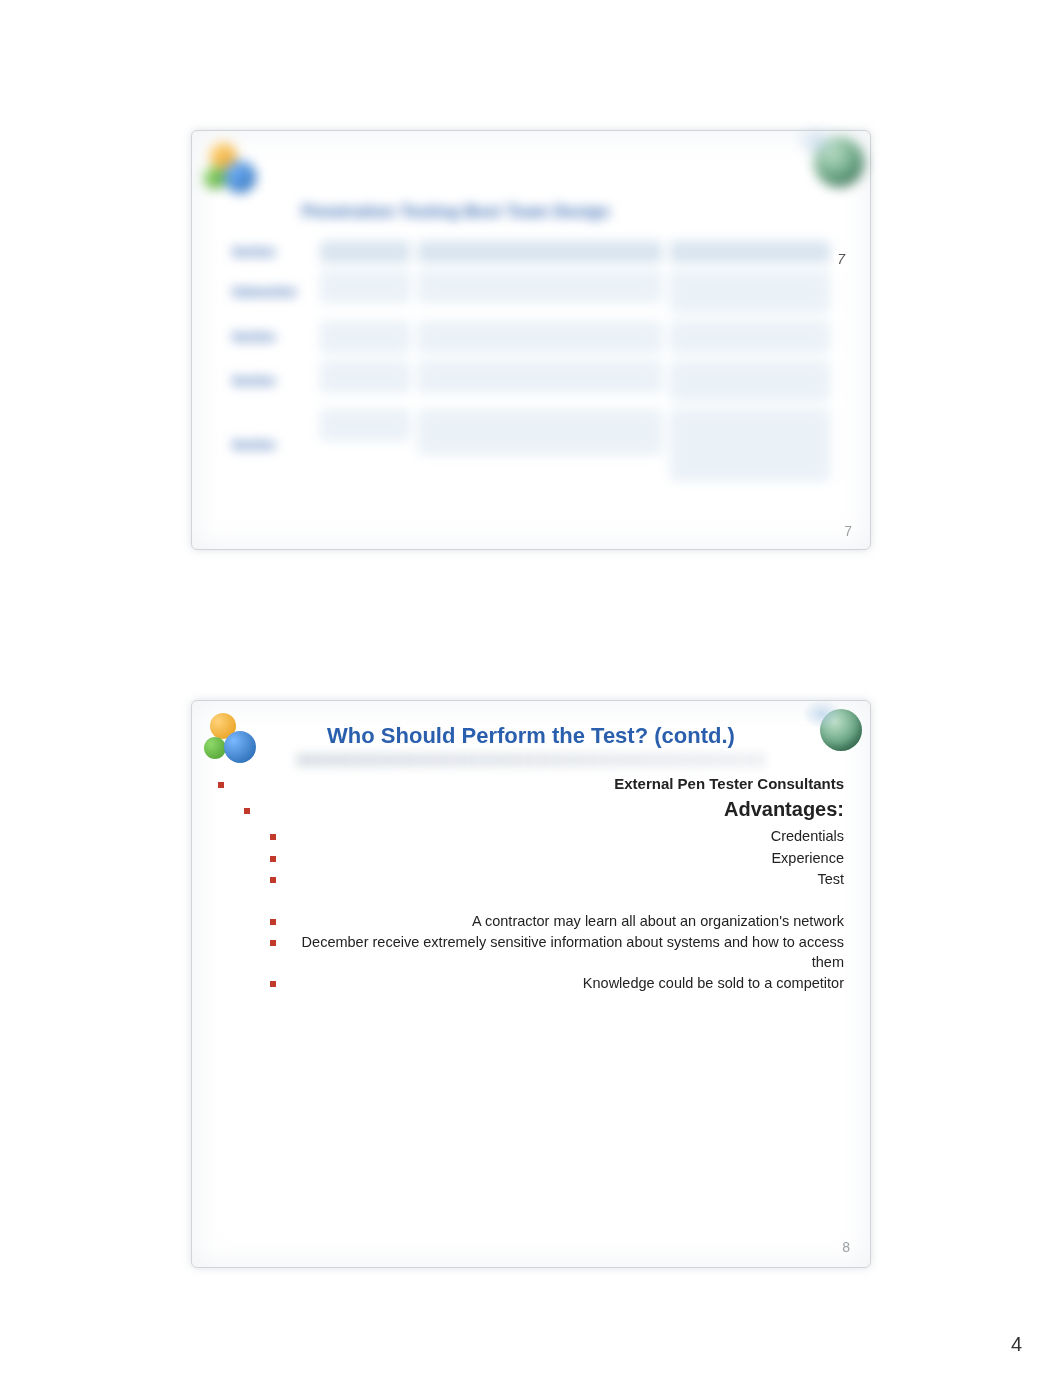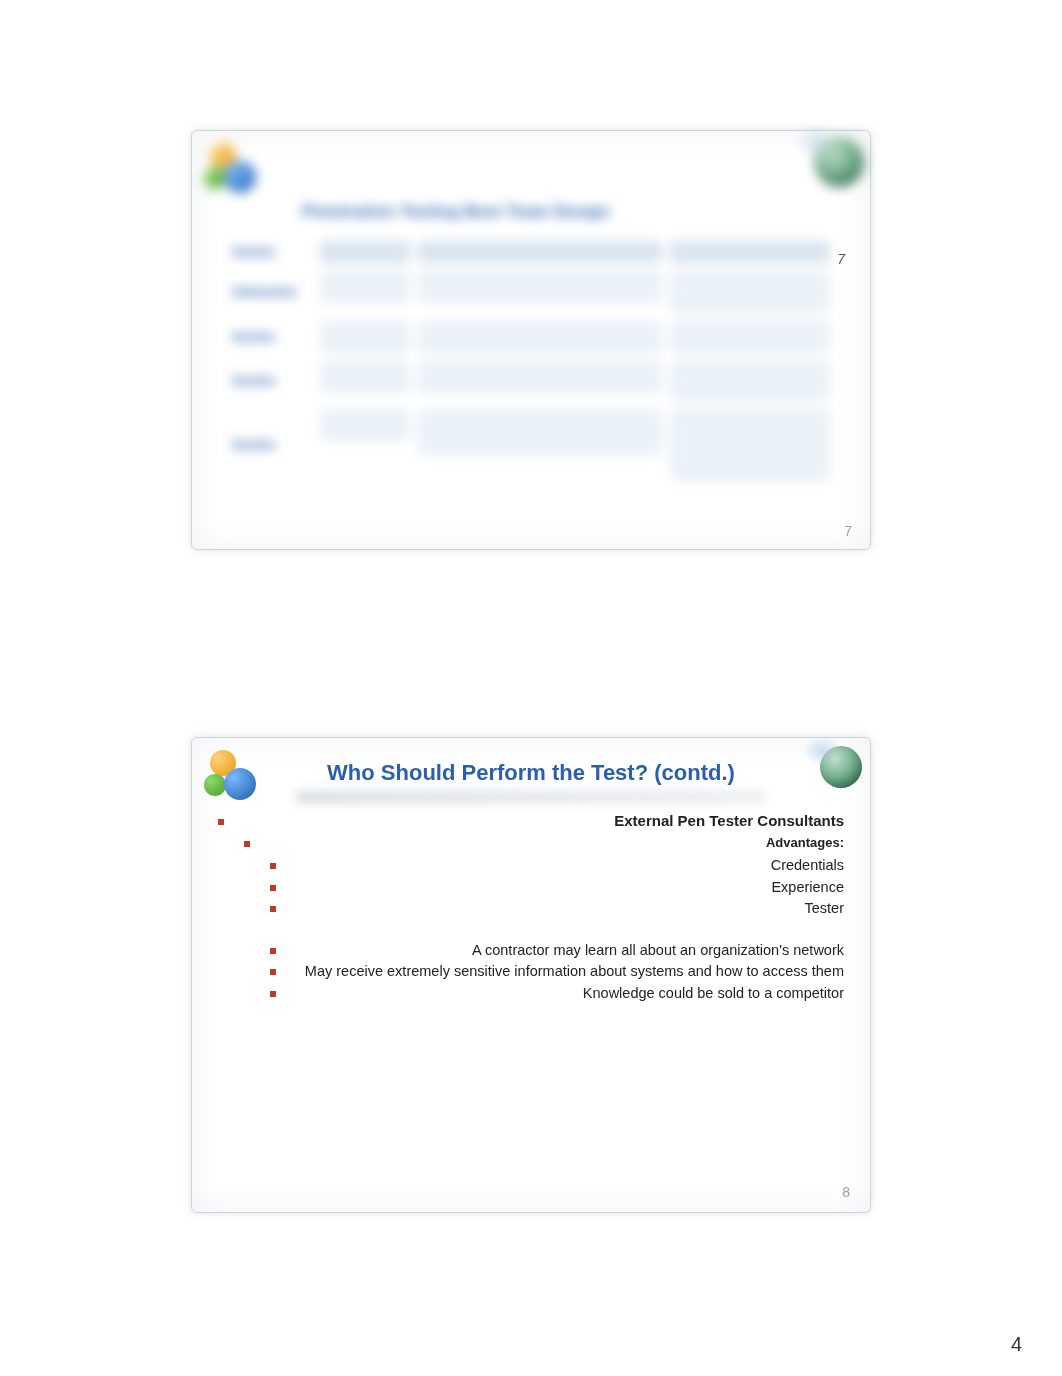--- a/index.html
+++ b/index.html
@@ -20,21 +20,21 @@
   .slide {
     position: absolute;
     width: 680px;
     left: 191px;
     background: #ffffff;
     border: 1px solid #d0d4d8;
     border-radius: 6px;
     box-shadow: 0 0 8px rgba(120,140,160,0.25), inset 0 0 30px rgba(200,210,220,0.3);
   }
   .slide-1 { top: 130px; height: 420px; }
-  .slide-2 { top: 737px; height: 476px; }
+  .slide-2 { top: 700px; height: 568px; }
 
   
   .blur-content {
     filter: blur(6px);
     padding: 20px;
     height: 100%;
     position: relative;
   }
   .logo-dots {
     position: absolute;
@@ -142,21 +142,21 @@
   ul.bullets { list-style: none; padding-left: 0; margin-top: 6px; text-align: right; }
   ul.bullets > li { position: relative; padding-left: 14px; margin-bottom: 2px; }
   ul.bullets > li::before {
     content: "";
     position: absolute;
     left: 0; top: 0.48em;
     width: 6px; height: 6px;
     background: #c0392b;
   }
   .lvl1 { font-size: 15px; font-weight: bold; color: #222; }
-  .lvl2 { font-size: 13px; font-weight: bold; color: #222; margin-left: 26px; }
+  .lvl2 { font-size: 20px; font-weight: bold; color: #222; margin-left: 26px; }
   .lvl3 { font-size: 14.5px; font-weight: normal; color: #222; margin-left: 52px; line-height: 1.35; }
   .lvl2::before, .lvl3::before { top: 0.52em; }
   .spacer { height: 14px; }
   .slide2-num {
     position: absolute;
     bottom: 12px;
     right: 20px;
     font-size: 14px;
     color: #9aa0a6;
   }
@@ -223,28 +223,28 @@
 
     <ul class="bullets">
       <li class="lvl1">External Pen Tester Consultants</li>
     </ul>
     <ul class="bullets">
       <li class="lvl2">Advantages:</li>
     </ul>
     <ul class="bullets">
       <li class="lvl3">Credentials</li>
       <li class="lvl3">Experience</li>
-      <li class="lvl3">Tester</li>
+      <li class="lvl3">Test</li>
     </ul>
 
     <div class="spacer"></div>
 
     <ul class="bullets">
       <li class="lvl3">A contractor may learn all about an organization's network</li>
-      <li class="lvl3">May receive extremely sensitive information about systems and how to access them</li>
+      <li class="lvl3">December receive extremely sensitive information about systems and how to access them</li>
       <li class="lvl3">Knowledge could be sold to a competitor</li>
     </ul>
 
     <div class="slide2-num">8</div>
   </div>
 </div>
 
 <div class="page-number-global">4</div>
 
 </body></html>

